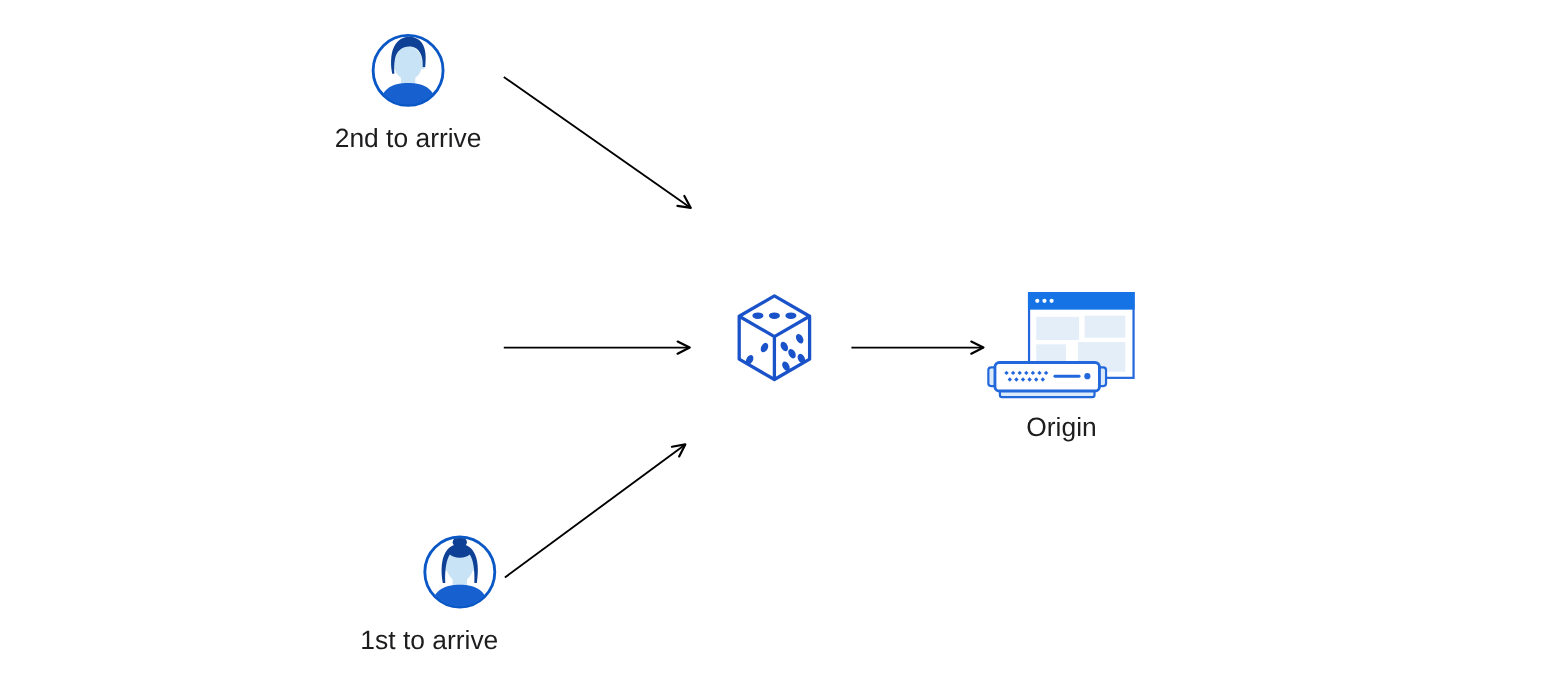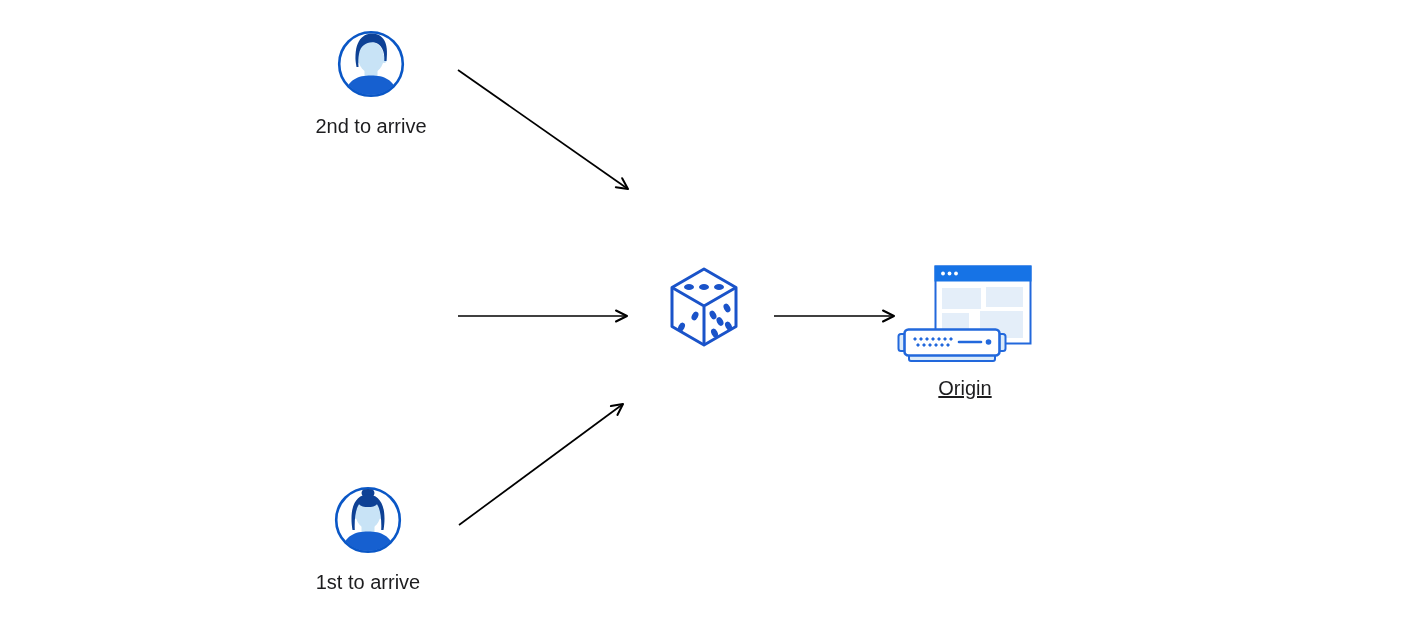--- a/index.html
+++ b/index.html
@@ -22,32 +22,32 @@
     pointer-events: none;
   }
   .node {
     position: absolute;
     display: flex;
     flex-direction: column;
     align-items: center;
   }
   .node .label {
     margin-top: 17px;
-    font-size: 20px;
+    font-size: 24px;
     line-height: 21px;
     color: #1d1d1f;
     text-align: center;
     white-space: nowrap;
   }
   .node-visitor-2nd { left: 286px; top: 29px;  width: 170px; }
   .node-visitor-3rd { left: 283px; top: 258px; width: 170px; }
-  .node-visitor-1st { left: 283px; top: 485px; width: 170px; }
+  .node-visitor-1st { left: 283px; top: 485px; width: 170px; align-items: flex-end; }
   .node-dice        { left: 668px; top: 266px; width: 72px;  }
   .node-origin      { left: 891px; top: 262px; width: 148px; }
-  .node-origin .label { margin-top: 12px; text-decoration: underline; }
+  .node-origin .label { margin-top: 12px; }
 </style>
 </head>
 <body>
 
 <div class="canvas">
 
   <svg class="arrows" viewBox="0 0 1405 633">
     <defs>
       <marker id="arrowhead" markerUnits="userSpaceOnUse" markerWidth="16" markerHeight="16" viewBox="0 0 16 16" refX="14" refY="8" orient="auto">
         <path d="M3,2.5 L14,8 L3,13.5" fill="none" stroke="#000000" stroke-width="2" stroke-linecap="round" stroke-linejoin="round"></path>

